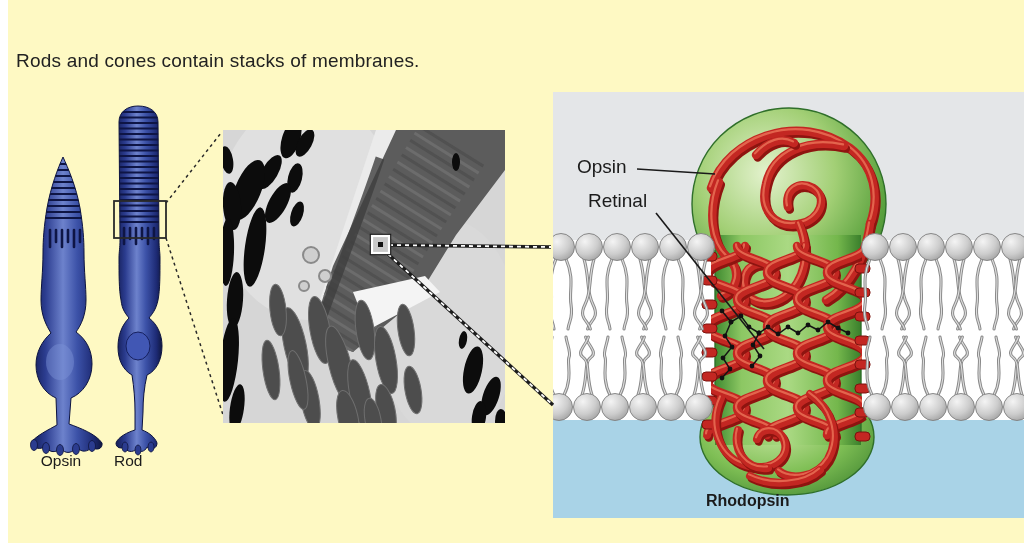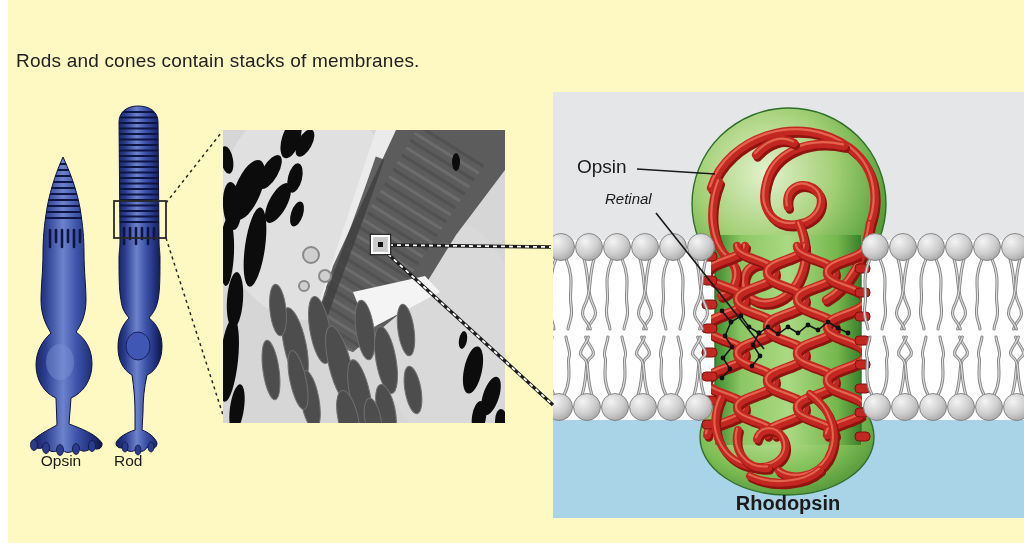--- a/index.html
+++ b/index.html
@@ -3,22 +3,22 @@
 <meta charset="utf-8">
 <style>
   html,body{margin:0;padding:0;background:#fff;}
   .canvas{position:relative;width:1024px;height:543px;background:#fef9c3;overflow:hidden;
           font-family:"Liberation Sans", sans-serif;margin-left:8px;}
   .lbl{position:absolute;color:#1b1b1b;white-space:nowrap;}
   .title{font-size:19px;letter-spacing:.2px;color:#222;}
   #left-title{left:8px;top:50px;}
   #right-title{left:545px;top:50px;}
   #opsin-label{left:569px;top:156px;font-size:19px;}
-  #retinal-label{left:597px;top:190px;font-size:15px;font-style:italic;}
-  #rhodopsin-label{left:698px;top:492px;width:164px;text-align:center;font-size:20px;font-weight:bold;}
+  #retinal-label{left:580px;top:190px;font-size:19px;}
+  #rhodopsin-label{left:698px;top:492px;width:164px;text-align:left;font-size:16px;font-weight:bold;}
   #cone-label{left:30px;top:452px;width:46px;text-align:center;font-size:15.5px;}
   #rod-label{left:106px;top:452px;width:46px;font-size:15.5px;}
   svg{position:absolute;left:0;top:0;}
 </style>
 </head>
 <body>
 
 <div class="canvas">
 
   <svg id="fig" width="1024" height="543" viewBox="0 0 1024 543">

